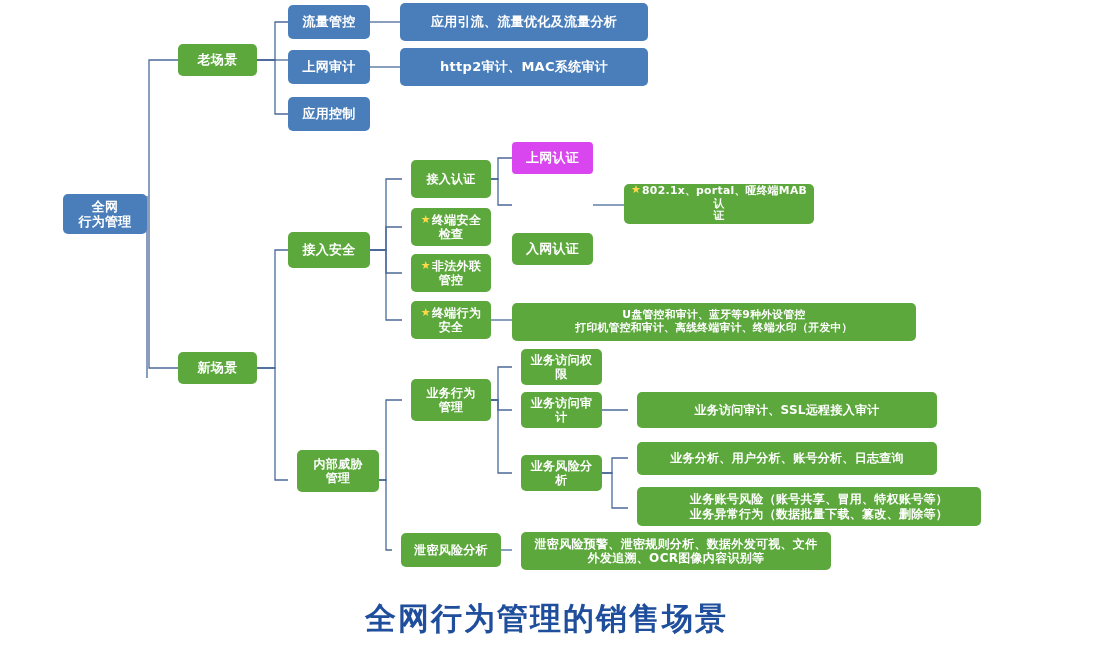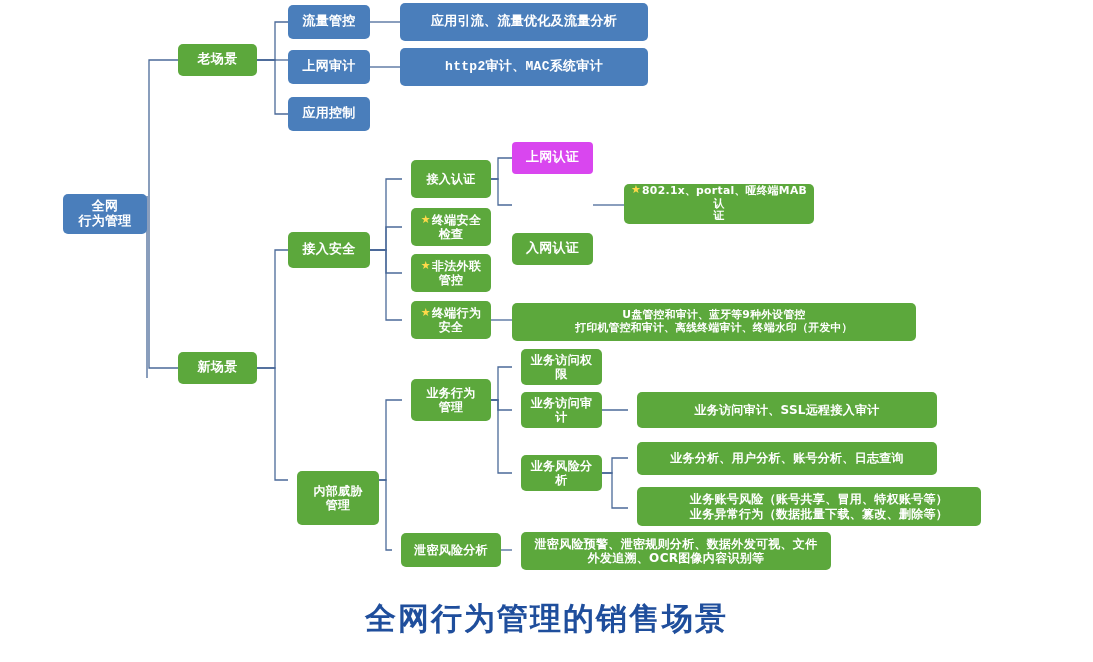--- a/index.html
+++ b/index.html
@@ -19,21 +19,21 @@
     font-weight:bold;
     border-radius:5px;
     line-height:1.18;
     letter-spacing:.3px;
     padding:2px 4px;
     white-space:pre-line;
   }
   .blue{background:#4a7ebb;}
   .blue-bright{background:#d946ef;border-radius:4px;}
   .green{background:#5ca83c;}
-  .n-13{font-size:13px;font-family:Liberation Mono, monospace;}
+  .n-13{font-size:13px;}
   .n-12{font-size:12px;margin-left:9px;}
   .n-105{font-size:10.8px;}
 
   .star{
     color:#ffd94a;
     font-size:11px;
     margin-right:1px;
     line-height:1;
     display:inline-block;
     transform:translateY(-1px);
@@ -145,21 +145,21 @@
   <div class="node green n-105" style="left:624px;top:184px;width:190px;height:40px;">
     <span class="inline-wrap"><span class="star">★</span><span>802.1x、portal、哑终端MAB认
 证</span></span>
   </div>
 
   <div class="node green n-105" style="left:512px;top:303px;width:404px;height:38px;flex-direction:column;">
     <span>U盘管控和审计、蓝牙等9种外设管控</span>
     <span>打印机管控和审计、离线终端审计、终端水印（开发中）</span>
   </div>
 
-  <div class="node green n-12" style="left:288px;top:471px;width:82px;height:54px;">内部威胁
+  <div class="node green n-12" style="left:288px;top:450px;width:82px;height:42px;">内部威胁
 管理</div>
 
   <div class="node green n-12" style="left:402px;top:379px;width:80px;height:42px;">业务行为
 管理</div>
 
   <div class="node green n-12" style="left:392px;top:533px;width:100px;height:34px;">泄密风险分析</div>
 
   <div class="node green n-12" style="left:512px;top:392px;width:81px;height:36px;">业务访问审
 计</div>
 

